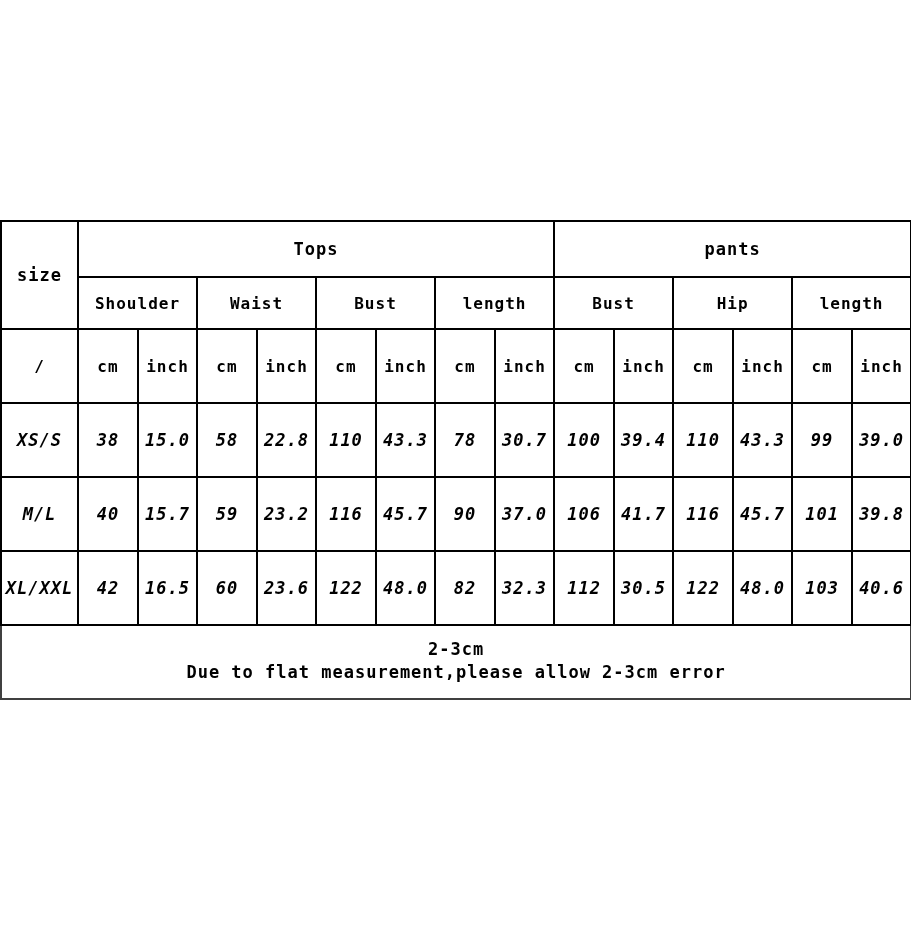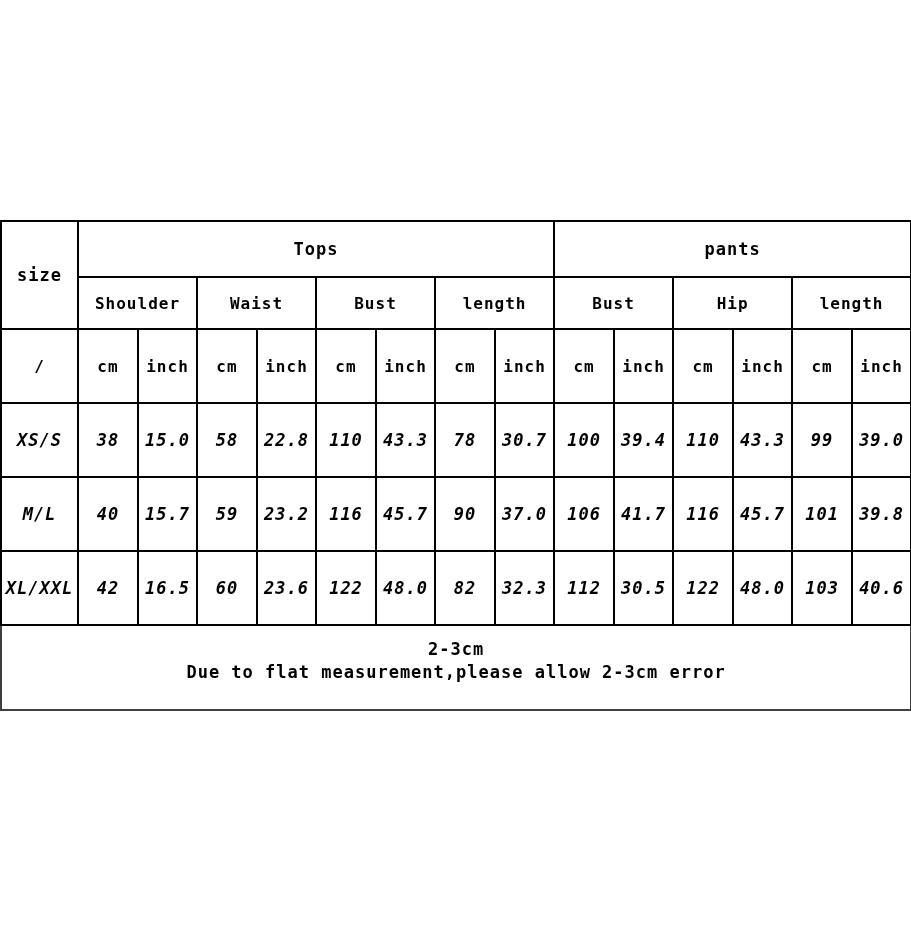--- a/index.html
+++ b/index.html
@@ -62,21 +62,21 @@
   td.size-header {
     font-size: 17px;
   }
   td.slash-cell {
     font-size: 17px;
   }
   tr.note-row td {
     border: 2px solid #404040;
     border-top: 2px solid #000000;
     height: 62px;
-    padding: 4px 0 17px 0;
+    padding: 4px 0 6px 0;
   }
   .note-line1 {
     font-size: 17px;
     font-weight: bold;
     letter-spacing: 1px;
     line-height: 1.35;
   }
   .note-line2 {
     font-size: 17px;
     font-weight: bold;

